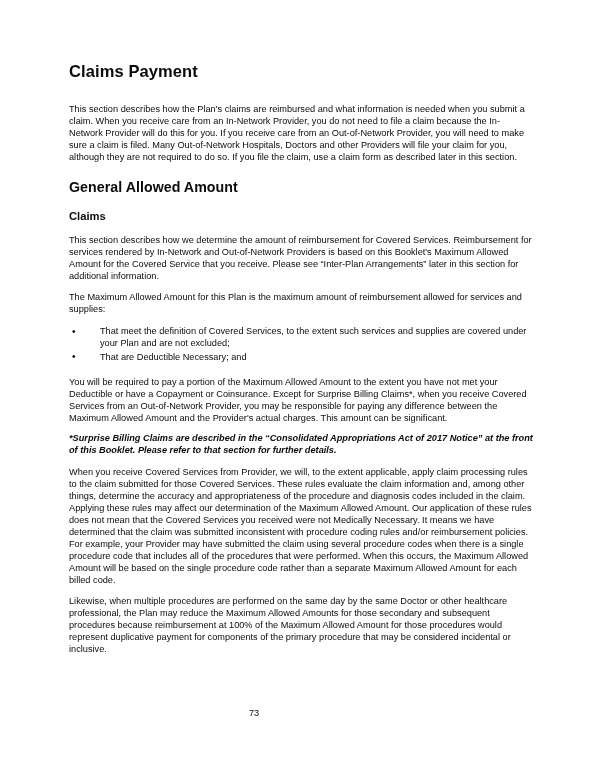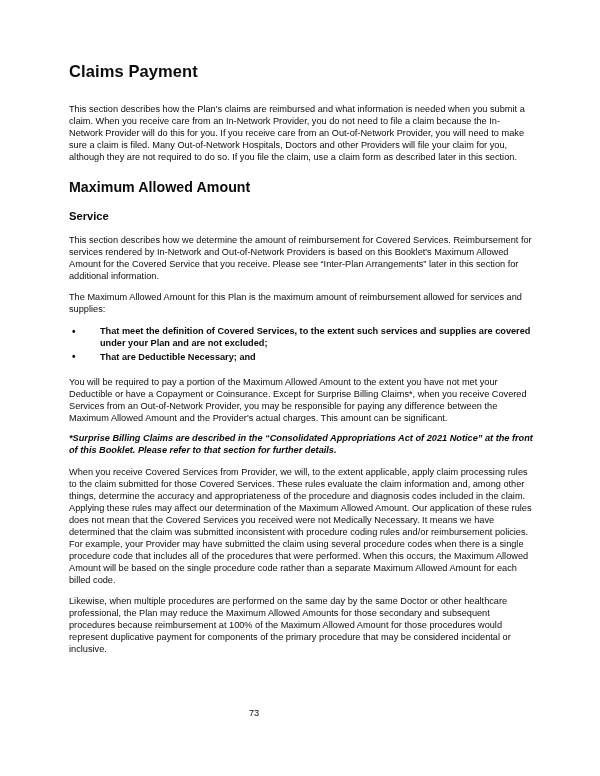--- a/index.html
+++ b/index.html
@@ -67,21 +67,20 @@
     font-weight: bold;
   }
   .gap-sm { height: 9px; }
   .gap-md { height: 11px; }
   .gap-lg { height: 14px; }
   .gap-xl { height: 16px; }
   ul.bullets {
     list-style: none;
     margin: 0;
     padding: 0;
-    font-weight: bold;
   }
   ul.bullets li {
     position: relative;
     font-size: 9.2px;
     line-height: 11.55px;
     padding-left: 31px;
     margin-bottom: 2.2px;
   }
   ul.bullets li::before {
     content: "\2022";
@@ -107,25 +106,25 @@
 <div class="page">
 
   <div class="content">
 
     <h1 class="doc-title">Claims Payment</h1>
 
     <p class="body">This section describes how the Plan's claims are reimbursed and what information is needed when you submit a claim.  When you receive care from an In-Network Provider, you do not need to file a claim because the In-Network Provider will do this for you.  If you receive care from an Out-of-Network Provider, you will need to make sure a claim is filed.  Many Out-of-Network Hospitals, Doctors and other Providers will file your claim for you, although they are not required to do so.  If you file the claim, use a claim form as described later in this section.</p>
 
     <div class="gap-xl"></div>
 
-    <h2 class="h1">Maximum Allowed Amount</h2>
+    <h2 class="h1">General Allowed Amount</h2>
 
     <div class="gap-lg"></div>
 
-    <h3 class="h2">Service</h3>
+    <h3 class="h2">Claims</h3>
 
     <div class="gap-md"></div>
 
     <p class="body">This section describes how we determine the amount of reimbursement for Covered Services.  Reimbursement for services rendered by In-Network and Out-of-Network Providers is based on this Booklet's Maximum Allowed Amount for the Covered Service that you receive.  Please see “Inter-Plan Arrangements” later in this section for additional information.</p>
 
     <div class="gap-sm"></div>
 
     <p class="body">The Maximum Allowed Amount for this Plan is the maximum amount of reimbursement allowed for services and supplies:</p>
 
     <div class="gap-md"></div>
@@ -134,21 +133,21 @@
       <li>That meet the definition of Covered Services, to the extent such services and supplies are covered under your Plan and are not excluded;</li>
       <li>That are Deductible Necessary; and</li>
     </ul>
 
     <div class="gap-md"></div>
 
     <p class="body">You will be required to pay a portion of the Maximum Allowed Amount to the extent you have not met your Deductible or have a Copayment or Coinsurance.  Except for Surprise Billing Claims*, when you receive Covered Services from an Out-of-Network Provider, you may be responsible for paying any difference between the Maximum Allowed Amount and the Provider's actual charges.  This amount can be significant.</p>
 
     <div class="gap-sm"></div>
 
-    <p class="note">*Surprise Billing Claims are described in the “Consolidated Appropriations Act of 2021 Notice” at the front of this Booklet.  Please refer to that section for further details.</p>
+    <p class="note">*Surprise Billing Claims are described in the “Consolidated Appropriations Act of 2017 Notice” at the front of this Booklet.  Please refer to that section for further details.</p>
 
     <div class="gap-sm"></div>
 
     <p class="body">When you receive Covered Services from Provider, we will, to the extent applicable, apply claim processing rules to the claim submitted for those Covered Services.  These rules evaluate the claim information and, among other things, determine the accuracy and appropriateness of the procedure and diagnosis codes included in the claim.  Applying these rules may affect our determination of the Maximum Allowed Amount.   Our application of these rules does not mean that the Covered Services you received were not Medically Necessary.  It means we have determined that the claim was submitted inconsistent with procedure coding rules and/or reimbursement policies.  For example, your Provider may have submitted the claim using several procedure codes when there is a single procedure code that includes all of the procedures that were performed.  When this occurs, the Maximum Allowed Amount will be based on the single procedure code rather than a separate Maximum Allowed Amount for each billed code.</p>
 
     <div class="gap-sm"></div>
 
     <p class="body">Likewise, when multiple procedures are performed on the same day by the same Doctor or other healthcare professional, the Plan may reduce the Maximum Allowed Amounts for those secondary and subsequent procedures because reimbursement at 100% of the Maximum Allowed Amount for those procedures would represent duplicative payment for components of the primary procedure that may be considered incidental or inclusive.</p>
 
   </div>

